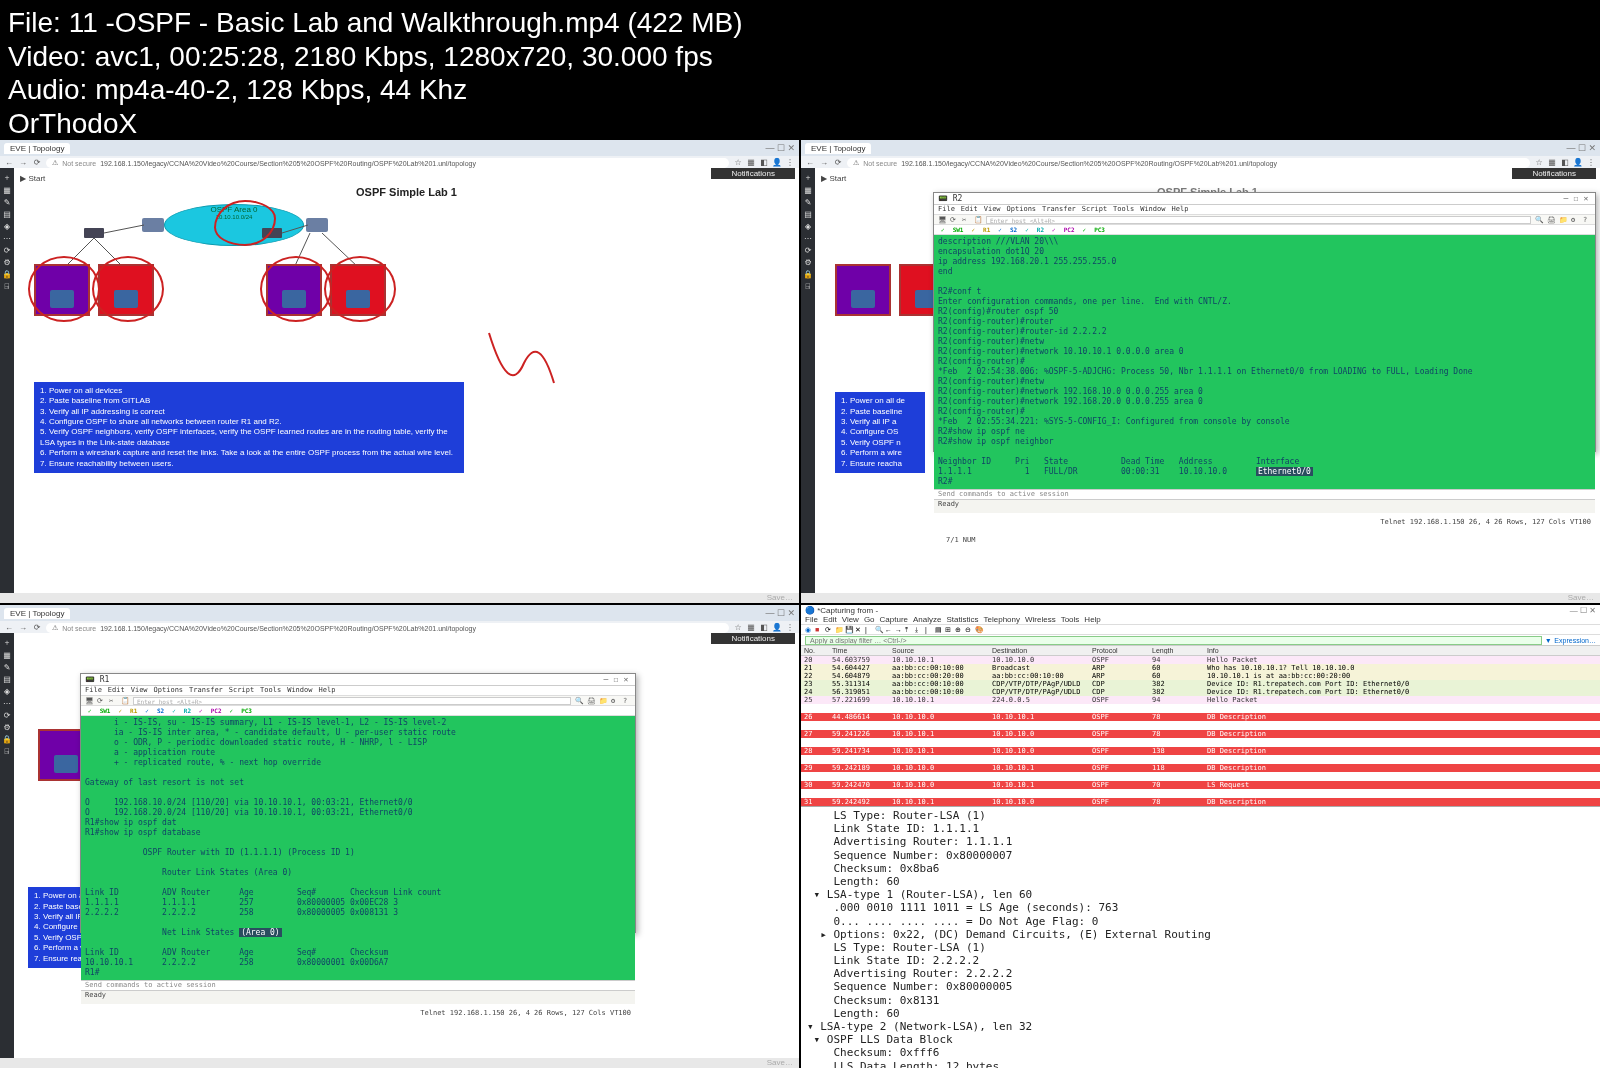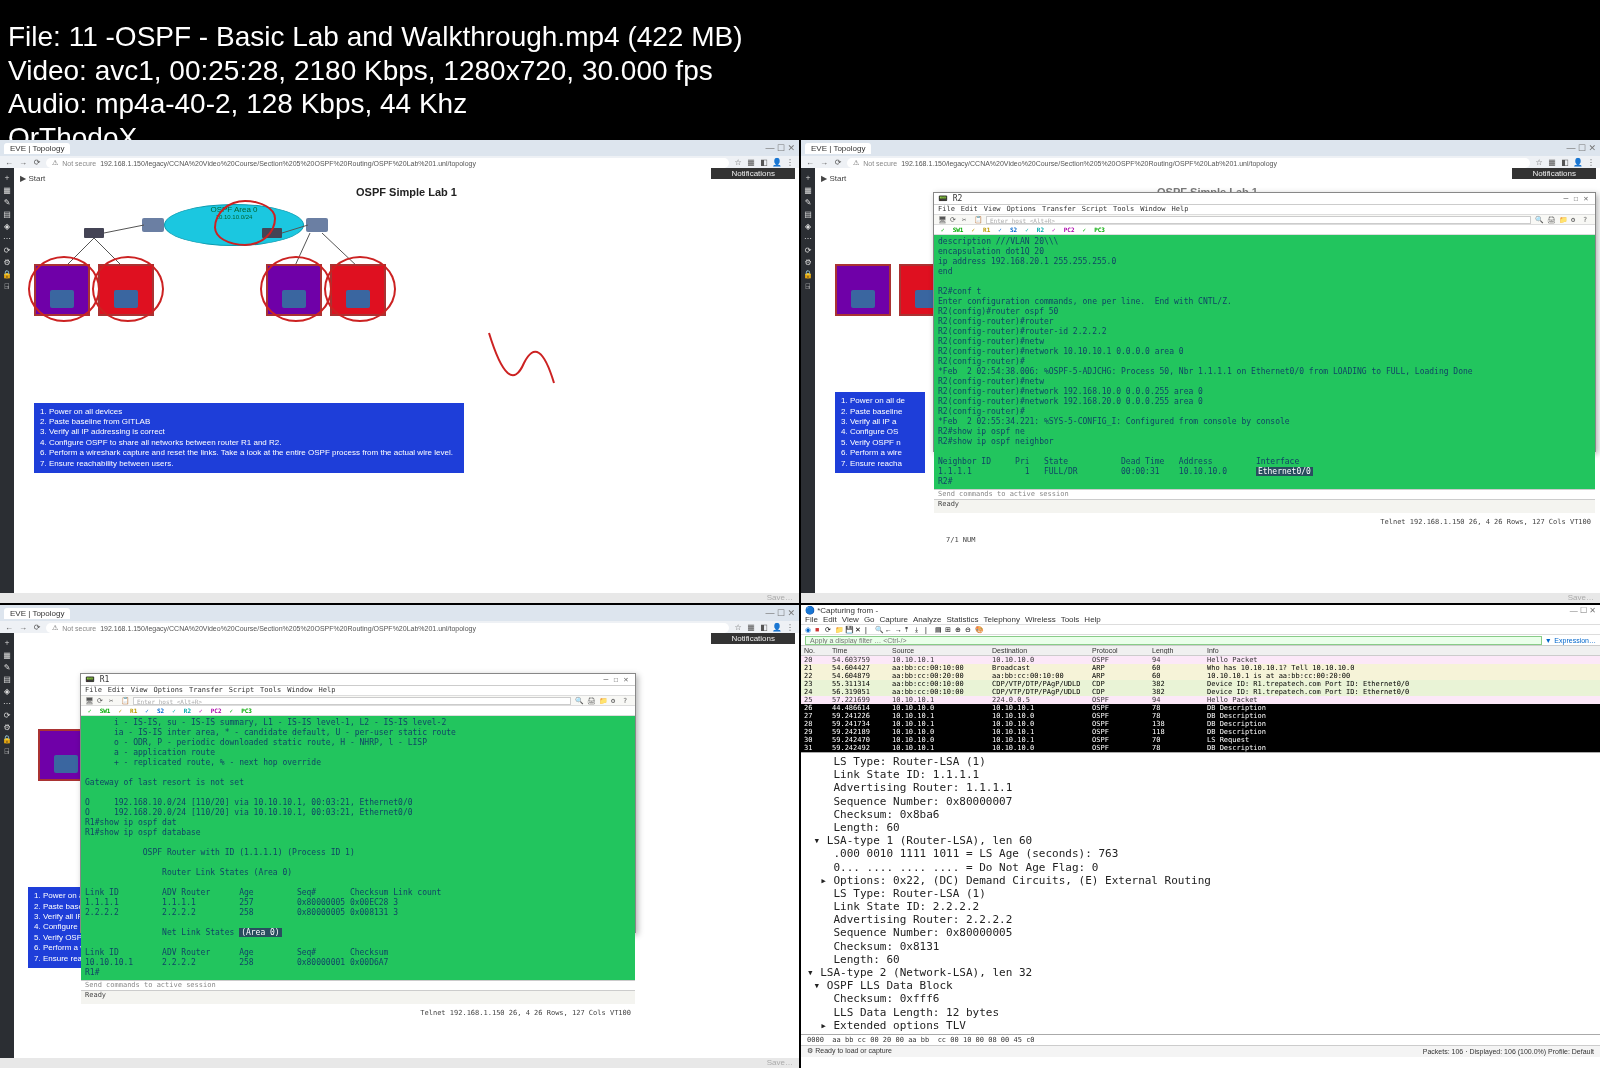--- a/index.html
+++ b/index.html
@@ -1,17 +1,17 @@
 <!DOCTYPE html>
 <html><head>
 <meta charset="utf-8">
 <style>
   * { margin: 0; padding: 0; box-sizing: border-box; }
   body { width: 1600px; height: 1068px; background: #000; font-family: "Segoe UI", Arial, sans-serif; overflow: hidden; }
-  .header-info { color: #fff; font-size: 28px; padding: 20px 8px 4px 8px; line-height: 1.2; }
+  .header-info { color: #fff; font-size: 28px; padding: 6px 8px 4px 8px; line-height: 1.2; }
   .grid { display: grid; grid-template-columns: 1fr 1fr; grid-template-rows: 1fr 1fr; position: absolute; top: 140px; left: 0; right: 0; bottom: 0; gap: 2px; }
   .pane { background: #fff; position: relative; overflow: hidden; font-size: 9px; }
   
   .browser-bar { height: 14px; background: #dde5ee; display: flex; align-items: center; padding: 8px 4px; gap: 3px; color: #333; }
   .browser-bar .tab { background: #fff; padding: 1px 6px; border-radius: 3px 3px 0 0; font-size: 8px; }
   .addr-bar { height: 14px; background: #eef1f5; display: flex; align-items: center; padding: 0 4px; gap: 4px; }
   .addr-icon { width: 10px; height: 10px; text-align: center; font-size: 8px; color: #555; }
   .url-box { flex: 1; background: #fff; border-radius: 10px; padding: 0 6px; font-size: 7px; color: #555; display: flex; align-items: center; gap: 4px; height: 10px; }
   .not-secure { color: #888; font-size: 7px; }
   .addr-right-icons { display: flex; gap: 3px; }
@@ -59,21 +59,21 @@
   .ws-toolbar { height: 10px; background: #fff; display:flex; gap:2px; padding:0 4px; align-items:center; border-bottom:1px solid #ddd;}
   .ws-toolbar span { width:8px; height:8px; font-size:7px; }
   .ws-filter { height: 11px; background: #fff; display:flex; align-items:center; padding:0 4px; gap:4px; border-bottom:1px solid #ccc;}
   .ws-filter input { flex:1; border:1px solid #8c8; background:#eaffea; font-size:7px; padding:0 4px; height:9px;}
   .ws-filter .expr { color:#06c; font-size:7px; }
   .ws-packets { background:#fff; }
   .ws-head { display:grid; grid-template-columns: 28px 60px 100px 100px 60px 55px 1fr; background:#f0f0f0; color:#333; font-size:7px; padding:1px 0; border-bottom:1px solid #ccc;}
   .ws-head span, .ws-row span { padding:0 3px; white-space:nowrap; overflow:hidden;}
   .ws-row { display:grid; grid-template-columns: 28px 60px 100px 100px 60px 55px 1fr; font-size:7px; padding:0; font-family:"Consolas",monospace;}
   .ws-row.ospf { background:#fce8f8; color:#333;}
-  .ws-row.sel { background:#000000; color:#fff;}
+  .ws-row.sel { background:#ef4444; color:#fff;margin-top:9px;}
   .ws-row.arp { background:#f6f3d8; }
   .ws-row.cdp { background:#e9f3d6; }
   .ws-details { border-top:1px solid #aaa; background:#fff; color:#222; font-size:11px; font-family:"Consolas",monospace; padding:2px 6px; white-space:pre; line-height:1.2;}
   .ws-hex { border-top:1px solid #aaa; background:#fff; color:#333; font-size:7px; font-family:"Consolas",monospace; padding:1px 6px; white-space:pre;}
   .ws-status { height:12px; background:#f4f4f4; border-top:1px solid #ccc; display:flex; align-items:center; padding:0 6px; font-size:7px; color:#333;}
   .ws-status .r { margin-left:auto;}
   .pane-footer { position:absolute; bottom:0; left:0; right:0; height:10px; background:#e8e8e8; color:#aaa; font-size:8px; text-align:right; padding:0 6px;}
 </style>
 </head>
 <body>
@@ -167,20 +167,21 @@
 
     <svg style="position:absolute; left:470px; top:160px; width:120px; height:80px;">
       <path d="M5 5 Q 25 70 40 35 Q 55 5 70 55" stroke="#c22" fill="none" stroke-width="2"></path>
     </svg>
 
     <div class="steps-box" style="bottom:120px;">
       <div>1. Power on all devices</div>
           <div>2. Paste baseline from GITLAB</div>
           <div>3. Verify all IP addressing is correct</div>
       <div>4. Configure OSPF to share all networks between router R1 and R2.</div>
+          <div>5. Verify OSPF neighbors, verify OSPF interfaces, verify the OSPF learned routes are in the routing table, verify the LSA types in the Link-state database</div>
           <div>6. Perform a wireshark capture and reset the links. Take a look at the entire OSPF process from the actual wire level.</div>
       <div>7. Ensure reachability between users.</div>
     </div>
   </div>
   <div class="pane-footer">Save…</div>
 </div>
 
 <div class="pane">
   <div class="browser-bar">
         <span class="tab">EVE | Topology</span>

